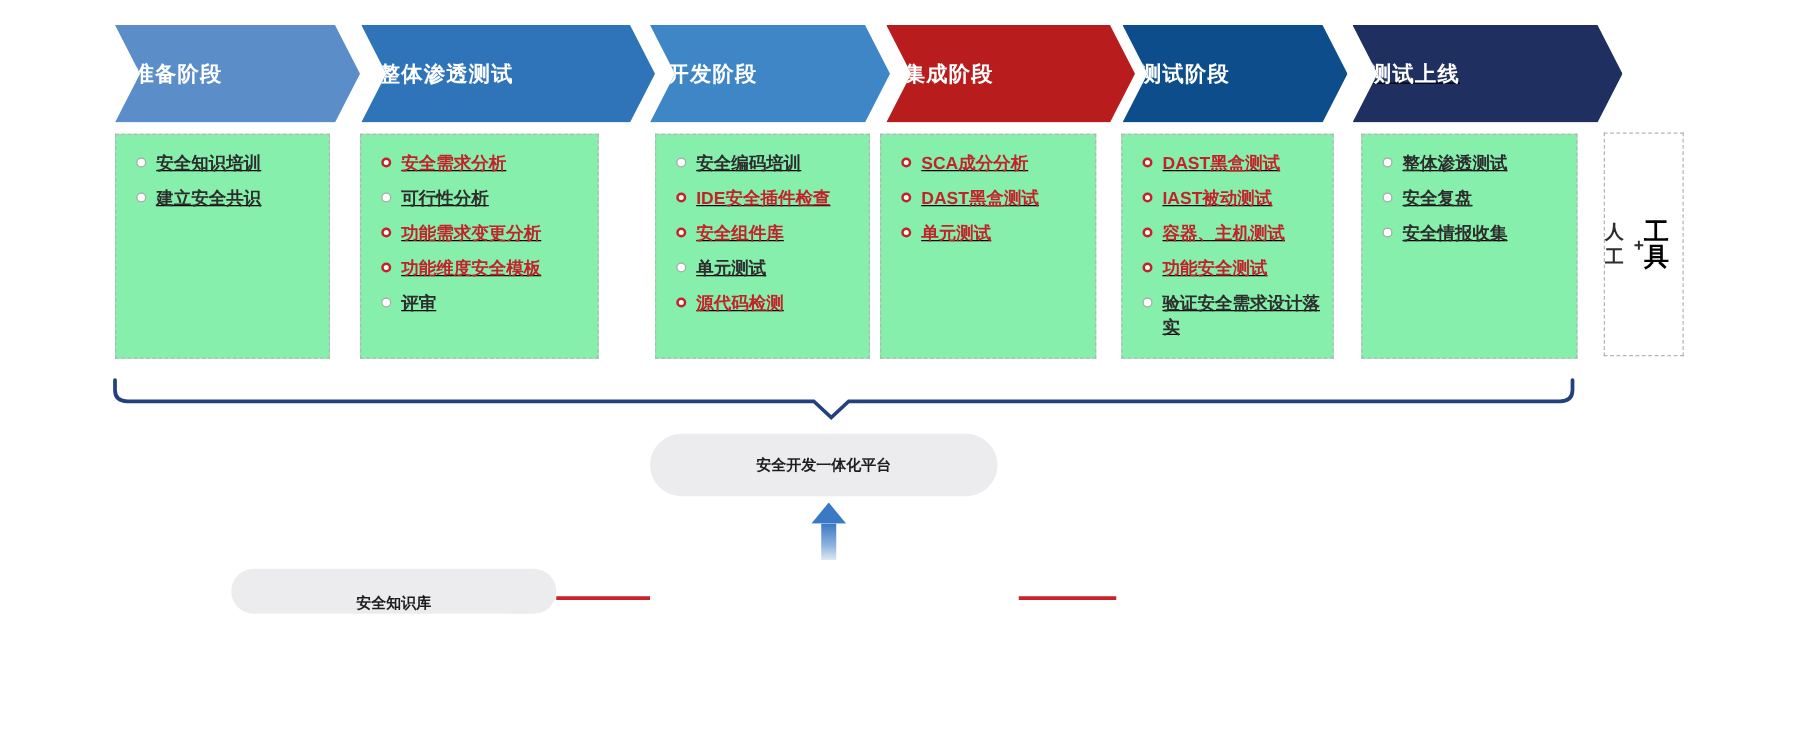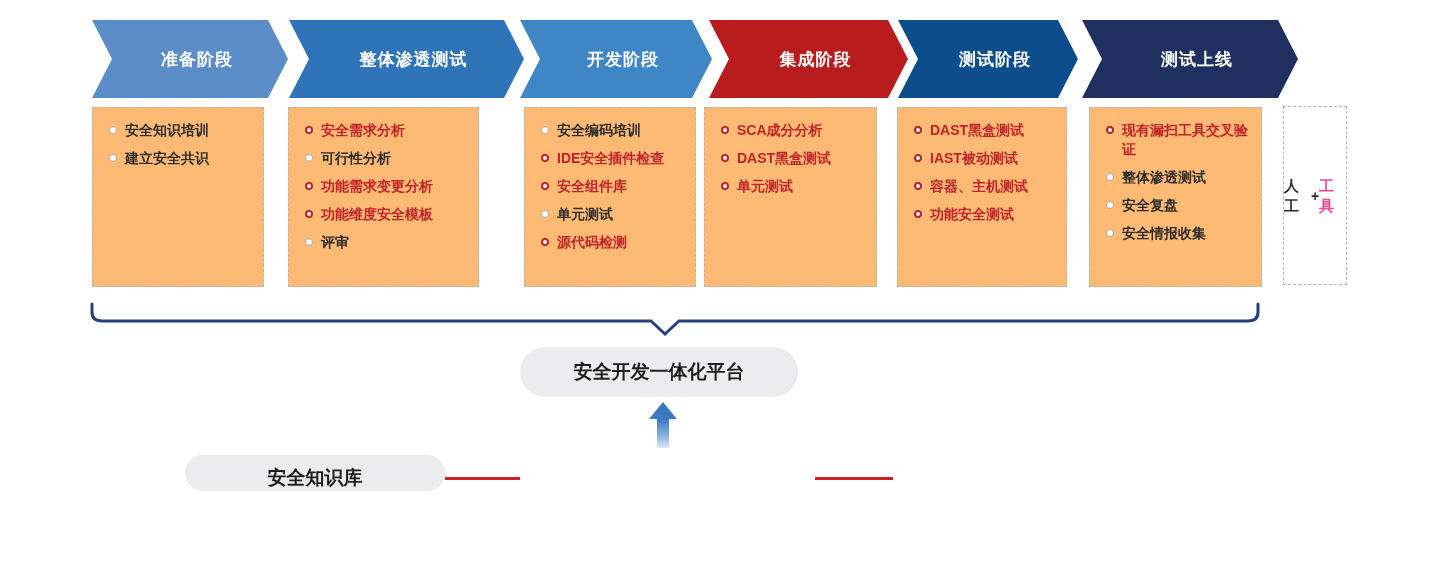--- a/index.html
+++ b/index.html
@@ -4,58 +4,59 @@
 <style>
   * { margin:0; padding:0; box-sizing:border-box; }
   html,body { background:#ffffff; }
   body { font-family:"Liberation Sans","DejaVu Sans",sans-serif; }
   .canvas {
     position:relative; width:1441px; height:587px; background:#fff; overflow:hidden;
   }
   
   .chevron {
     position:absolute; top:20px; height:78px;
-    display:flex; align-items:center; justify-content:center;
+    display:flex; align-items:center; justify-content:flex-start;
     clip-path:polygon(0 0, calc(100% - 20px) 0, 100% 50%, calc(100% - 20px) 100%, 0 100%, 20px 50%);
   }
   .chevron .lbl {
     color:#fff; font-size:17px; font-weight:700; letter-spacing:1px;
     padding-left:14px; white-space:nowrap;
   }
   
   .pbox {
     position:absolute; top:107px; height:180px;
-    border:1px dashed #b5b5b5; background:#fdba74;
+    border:1px dashed #b5b5b5; background:#86efac;
     padding:13px 8px 8px 16px;
+    text-decoration:underline;
   }
   .item { display:flex; align-items:flex-start; margin-bottom:9px; }
   .bullet {
     flex:0 0 auto; width:8px; height:8px; border-radius:50%;
     margin:5px 8px 0 0; background:#fff;
   }
   .item.gray .bullet { border:1.6px solid #a9a9a9; }
   .item.red  .bullet { border:2px solid #c2232a; }
   .item .txt { font-size:14px; font-weight:700; line-height:19px; color:#2d2d2d; }
   .item.red .txt { color:#c2232a; }
   
   .sidebox {
     position:absolute; left:1283px; top:106px; width:64px; height:179px;
     border:1px dashed #b5b5b5; display:flex; flex-direction:row;
     align-items:center; justify-content:center; background:#fff;
   }
   .sidebox .l1 { font-size:15px; font-weight:700; color:#2d2d2d; line-height:20px; }
   .sidebox .l2 { font-size:14px; font-weight:700; color:#2d2d2d; line-height:18px; }
-  .sidebox .l3 { font-size:15px; font-weight:700; color:#ec4899; line-height:20px; }
+  .sidebox .l3 { font-size:20px; font-weight:700; color:#000000; line-height:20px; }
   
   .brace { position:absolute; left:85px; top:295px; }
   
   .pill {
     position:absolute; background:#ececee; border-radius:26px;
     display:flex; align-items:center; justify-content:center;
-    font-size:19px; font-weight:700; color:#1e1e1e; white-space:nowrap;
+    font-size:12px; font-weight:700; color:#1e1e1e; white-space:nowrap;
   }
   #platform-pill { left:520px; top:347px; width:278px; height:50px; }
   #pool-1 { left:185px; top:455px; width:260px; height:36px;align-items:flex-end; }
   #pool-2 { left:520px; top:455px; width:295px; height:48px; }
   #pool-3 { left:893px; top:455px; width:255px; height:48px; }
   
   .uparrow { position:absolute; left:649px; top:402px; width:28px; height:46px; }
   .uparrow .head {
     width:28px; height:17px; background:#3a79c4;
     clip-path:polygon(50% 0, 100% 100%, 0 100%);
@@ -168,29 +169,29 @@
           <span class="txt">IAST被动测试</span>
         </div>
         <div class="item red">
           <span class="bullet"></span>
           <span class="txt">容器、主机测试</span>
         </div>
         <div class="item red">
           <span class="bullet"></span>
           <span class="txt">功能安全测试</span>
         </div>
-      </div>
-      <div class="chevron" style="left: 1082px; width: 216px; background: rgb(31, 47, 95);">
+        <div class="item gray">
+          <span class="bullet"></span>
+          <span class="txt">验证安全需求设计落实</span>
+        </div>
+      </div>
+      <div class="chevron" style="left: 1082px; width: 216px; background: rgb(31, 47, 95); text-decoration: underline;">
         <span class="lbl">测试上线</span>
       </div>
       <div class="pbox" style="left: 1089px; width: 173px;">
-        <div class="item red">
-          <span class="bullet"></span>
-          <span class="txt">现有漏扫工具交叉验证</span>
-        </div>
         <div class="item gray">
           <span class="bullet"></span>
           <span class="txt">整体渗透测试</span>
         </div>
         <div class="item gray">
           <span class="bullet"></span>
           <span class="txt">安全复盘</span>
         </div>
         <div class="item gray">
           <span class="bullet"></span>

